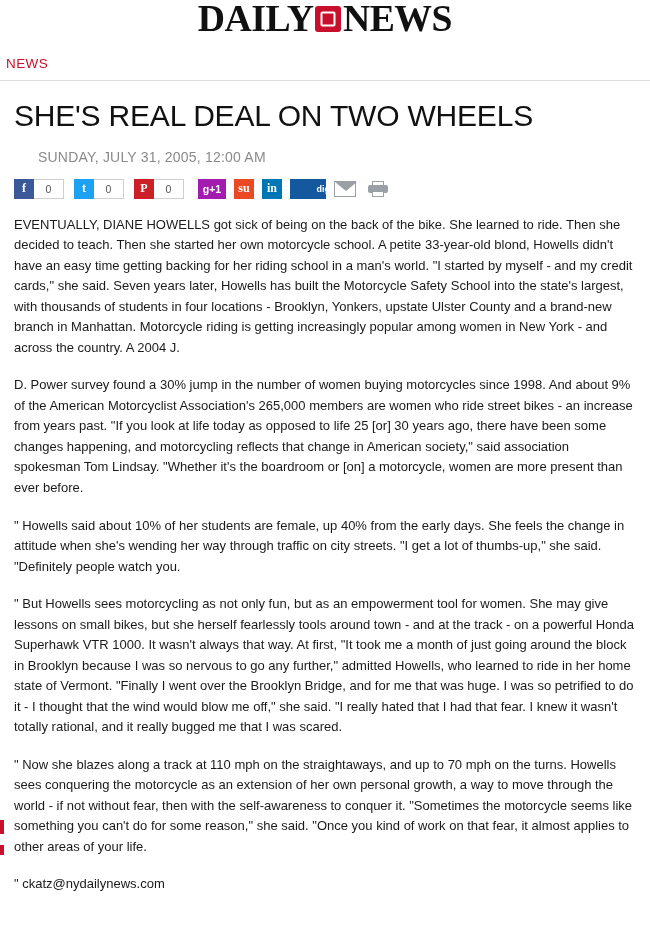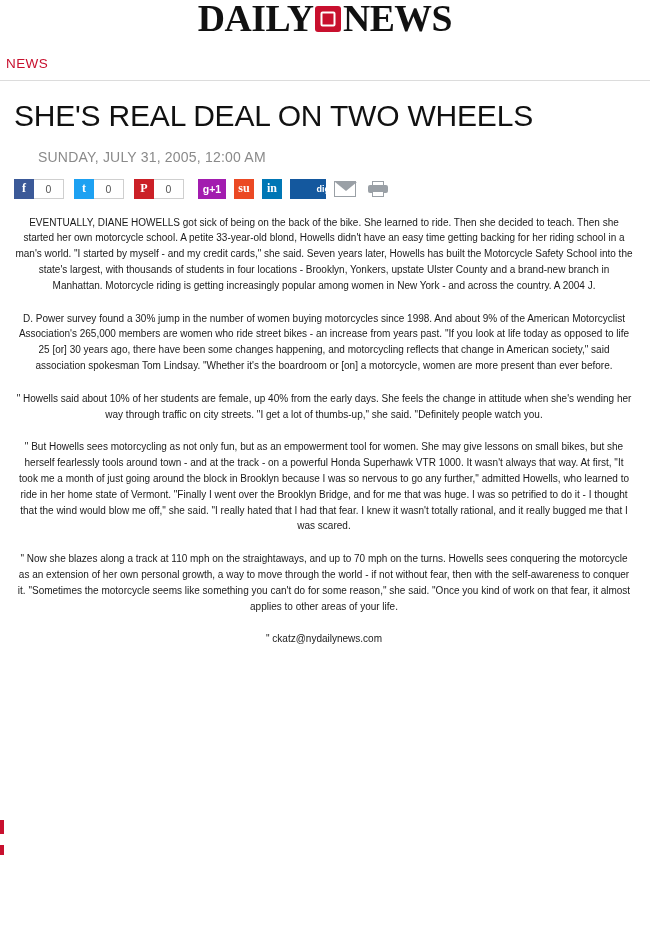--- a/index.html
+++ b/index.html
@@ -172,25 +172,24 @@
     position:absolute; left:4px; top:0; width:12px; height:5px;
     border:1px solid #9aa0a6; background:#fff;
   }
   .print-ico .out {
     position:absolute; left:4px; top:10px; width:12px; height:6px;
     border:1px solid #9aa0a6; background:#fff;
   }
 
   
   .body-copy p {
-    font-size: 10px;
+    font-size: 13px;
     line-height: 1.58;
     color: #1a1a1a;
     margin: 0 0 17px 0;
-    text-align: center;
   }
   .body-copy p:last-child { margin-bottom: 0; }
 
   
   .edge-mark {
     position: absolute;
     left: 0;
     width: 4px;
     background: #c8102e;
   }

